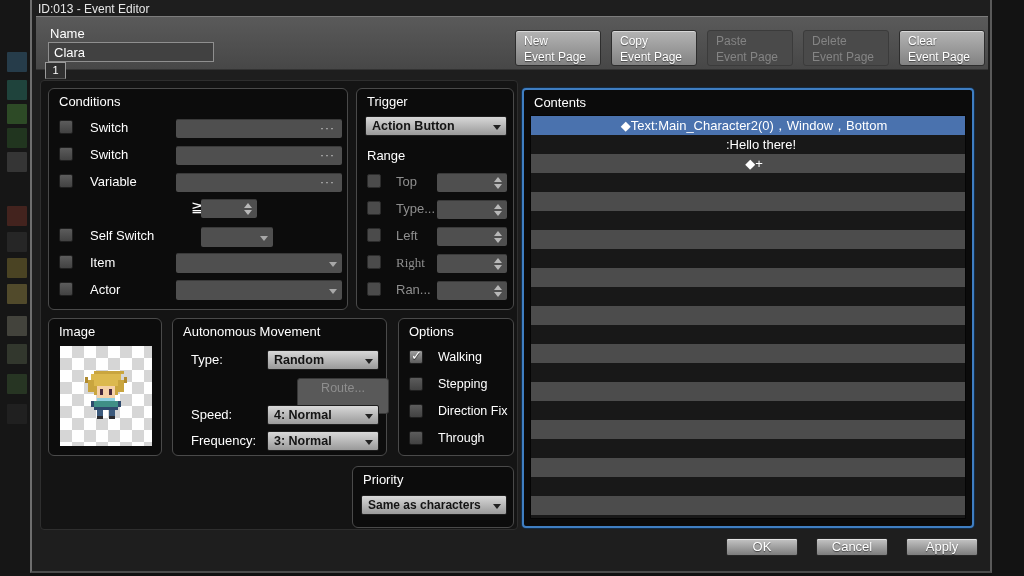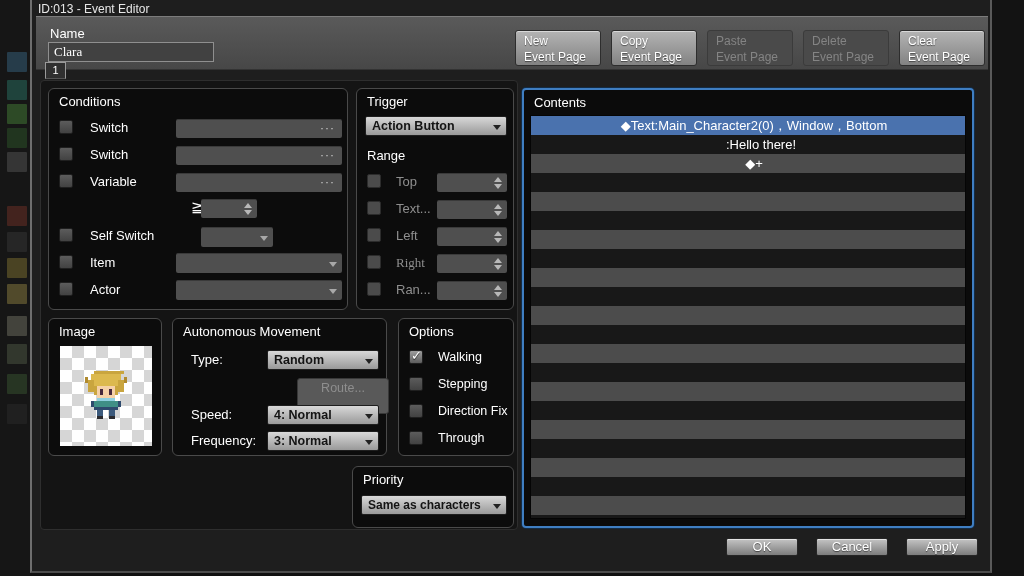--- a/index.html
+++ b/index.html
@@ -16,21 +16,21 @@
   .dialog { position:absolute; left:30px; top:0; width:962px; height:573px;
             background:#1e1e1e; border-left:2px solid #6e6e6e; border-right:2px solid #5a5a5a;
             border-bottom:2px solid #4c4c4c; }
   .titlebar { position:absolute; left:6px; top:2px; height:14px; color:#e8e8e8; font-size:12px; }
 
   .topband { position:absolute; left:4px; top:16px; width:952px; height:54px;
              background:linear-gradient(#5a5a5a,#474747); border-top:1px solid #7c7c7c; border-bottom:1px solid #333; }
   .name-label { position:absolute; left:14px; top:9px; font-size:13px; color:#fff; }
   .name-input { position:absolute; left:12px; top:25px; width:166px; height:20px; background:#414141;
                 border:1px solid #8f8f8f; color:#fff; font-size:13px; padding:0 5px;
-                font-family:Liberation Serif, serif; }
+                font-family:Liberation Sans, sans-serif; }
   .pgbtn { position:absolute; top:13px; width:86px; height:36px; border-radius:3px;
            font-size:12px; line-height:1.3; padding:3px 0 0 8px; cursor:default; }
   .pgbtn.enabled { background:linear-gradient(#b4b4b4,#828282); border:1px solid #2d2d2d;
                    color:#fff; text-shadow:0 1px 1px rgba(0,0,0,.5); box-shadow:inset 0 1px 0 #d8d8d8; }
   .pgbtn.disabled { background:#4a4a4a; border:1px solid #3b3b3b; color:#848484; }
 
   .page-tab { position:absolute; left:45px; top:62px; width:21px; height:17px; background:#303030;
               border:1px solid #9a9a9a; border-bottom-color:#555; color:#fff; font-size:11px;
               text-align:center; line-height:15px; }
 
@@ -214,21 +214,21 @@
     <div class="cb disabled" style="left:10px;top:85px;"></div>
     <div class="lbl dim" style="left:31px;top:85px;">Top</div>
     <div class="spin" style="left:80px;top:84px;width:70px;">
       <div class="arrows">
           <div class="up"></div>
           <div class="dn"></div>
         </div>
     </div>
 
     <div class="cb disabled" style="left:10px;top:112px;"></div>
-    <div class="lbl dim" style="left:31px;top:112px;">Text...</div>
+    <div class="lbl dim" style="left:31px;top:112px;">Type...</div>
     <div class="spin" style="left:80px;top:111px;width:70px;">
       <div class="arrows">
           <div class="up"></div>
           <div class="dn"></div>
         </div>
     </div>
 
     <div class="cb disabled" style="left:10px;top:139px;"></div>
     <div class="lbl dim" style="left:31px;top:139px;">Left</div>
     <div class="spin" style="left:80px;top:138px;width:70px;">

